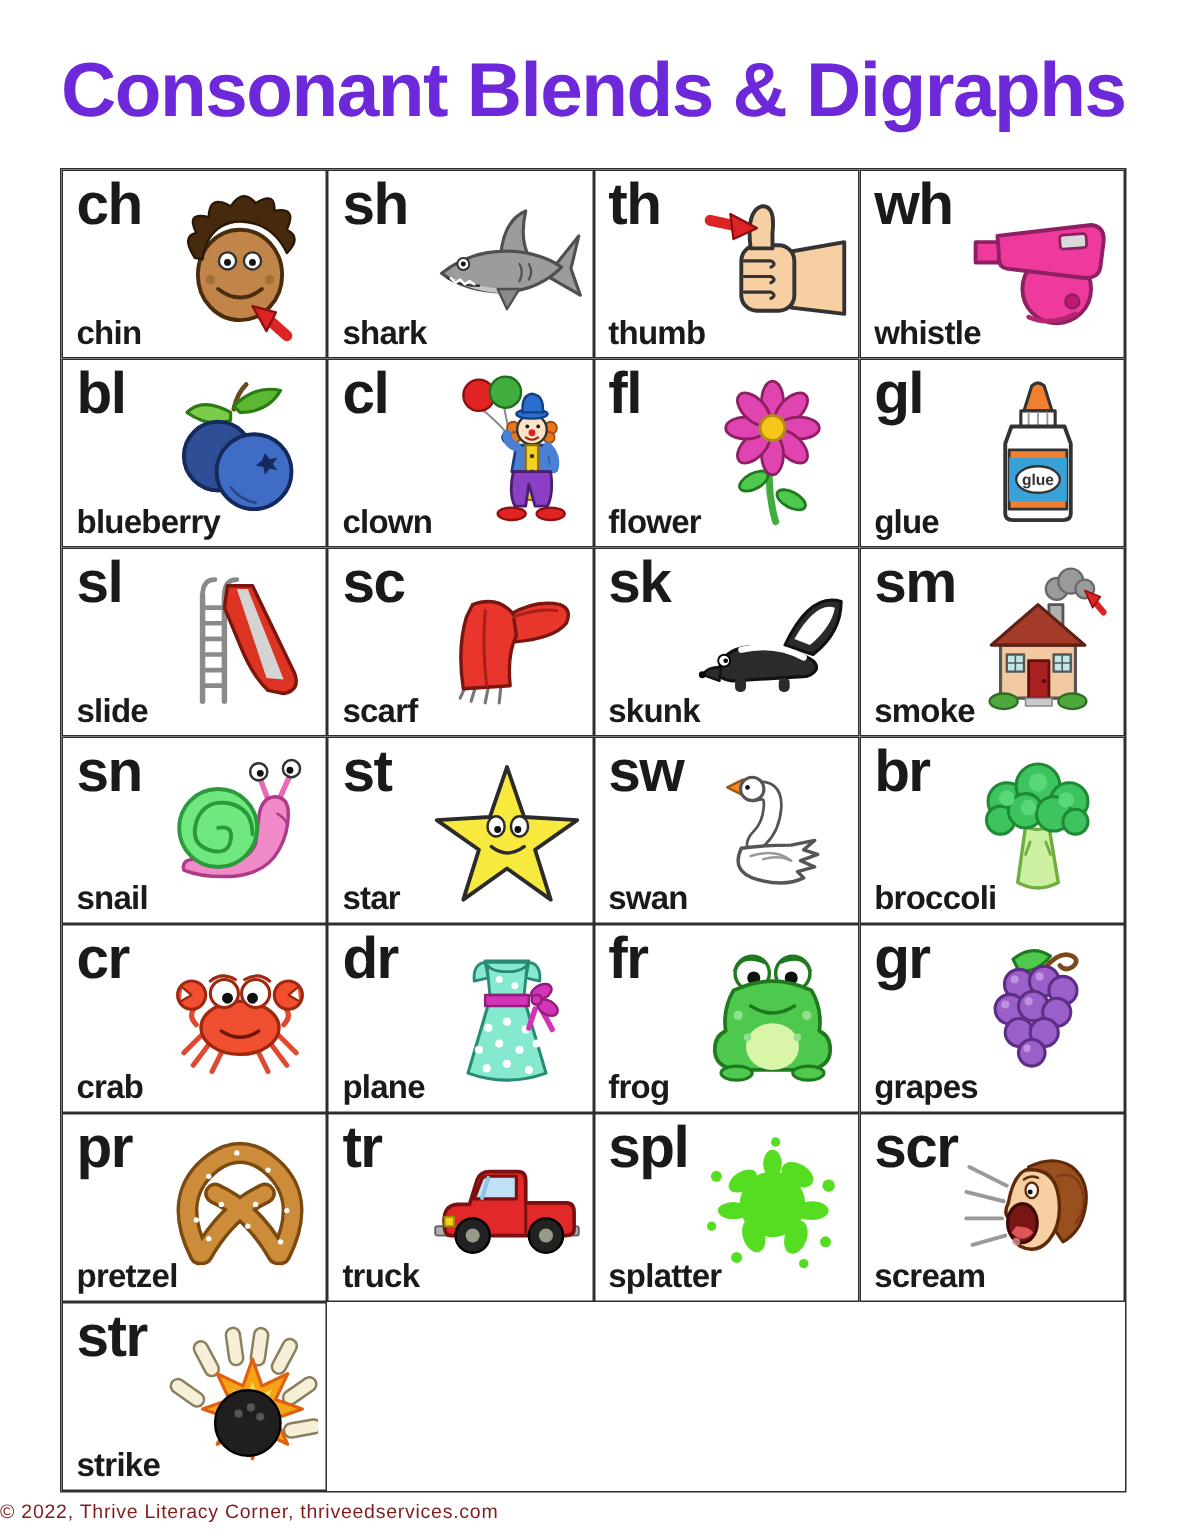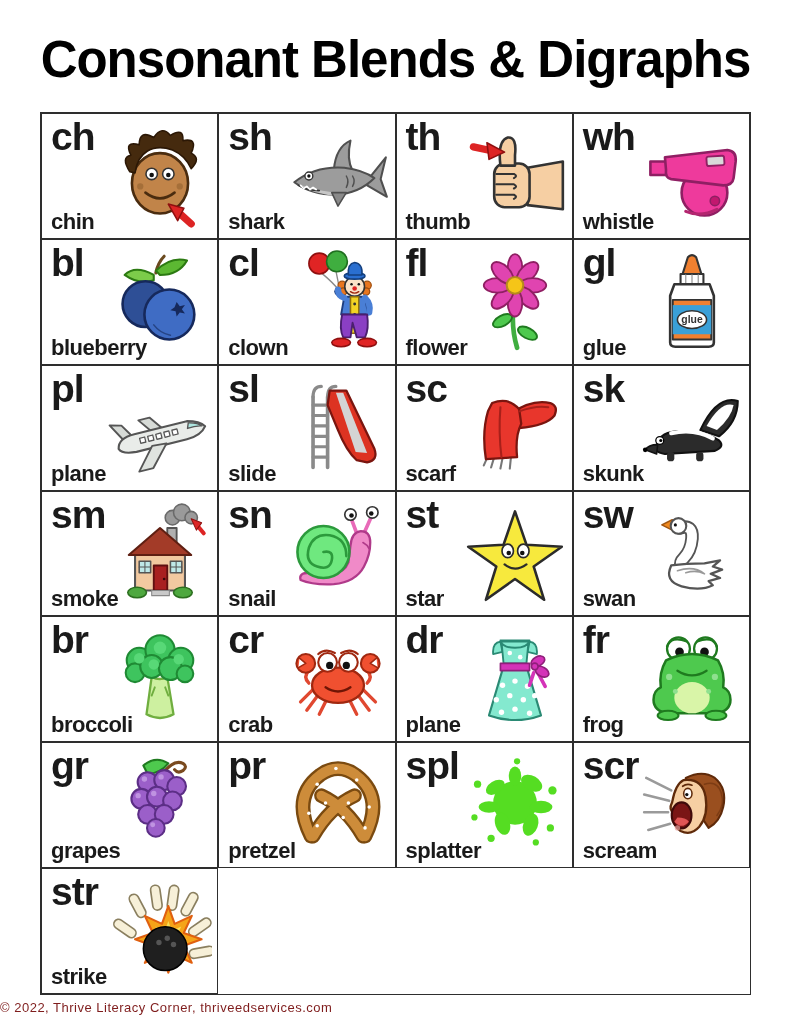--- a/index.html
+++ b/index.html
@@ -1,19 +1,19 @@
 <!DOCTYPE html>
 <html><head>
 <meta charset="utf-8">
 <style>
   html,body{margin:0;padding:0;background:#fff;}
   .page{position:relative;width:791px;height:1024px;background:#ffffff;overflow:hidden;
         font-family:"Liberation Sans", sans-serif;color:#1a1a1a;}
   .title{position:absolute;top:30px;left:0;right:0;text-align:center;
-         font-size:51px;font-weight:800;letter-spacing:-1px;color:#000000;}
+         font-size:51px;font-weight:800;letter-spacing:-1px;color:#6d28d9;}
   .grid{position:absolute;left:40px;top:112px;width:711px;height:883px;
         display:grid;grid-template-columns:repeat(4,1fr);grid-template-rows:repeat(7,1fr);
         border:1px solid #2e2e2e;box-sizing:border-box;}
   .cell{position:relative;border:1px solid #2e2e2e;box-sizing:border-box;background:#fff;overflow:hidden;}
   .blend{position:absolute;top:3px;left:9px;font-size:39px;font-weight:800;line-height:1.05;letter-spacing:-1px;}
   .word{position:absolute;bottom:5px;left:9px;font-size:22px;font-weight:800;line-height:1;letter-spacing:-0.5px;margin-top:36px;}
   .art{position:absolute;right:5px;top:50%;transform:translateY(-50%);width:104px;height:108px;}
   .art svg{width:100%;height:100%;display:block;}
   .art path,.art polygon,.art rect,.art ellipse,.art circle,.art line{stroke-linejoin:round;stroke-linecap:round;}
   .footer{position:absolute;top:1000px;left:0;right:0;text-align:left;
@@ -178,40 +178,20 @@
           <path d="M33,33 L67,33 L71,44 L71,89 Q71,93 66,93 L34,93 Q29,93 29,89 L29,44 Z" fill="#fff" stroke="#333" stroke-width="2.5"></path>
           <rect x="31.5" y="48" width="37" height="38" fill="#f08030" stroke="#333" stroke-width="1.8"></rect>
           <rect x="31.5" y="53" width="37" height="28" fill="#3aa0d8"></rect>
           <ellipse cx="50" cy="67" rx="14" ry="8.5" fill="#fff" stroke="#333" stroke-width="1.5"></ellipse>
           <text x="50" y="70.5" text-anchor="middle" font-size="10" font-weight="bold" fill="#333">glue</text>
         </svg>
       </div>
       <div class="word">glue</div>
     </div>
 
-    <div class="cell">
-      <div class="blend">pl</div>
-      <div class="art">
-        <svg viewBox="0 0 100 100">
-          <g transform="rotate(-14 50 56)">
-            <polygon points="14,52 5,36 16,39 24,52" fill="#d7dbd7" stroke="#555" stroke-width="1.8"></polygon>
-            <polygon points="44,53 33,38 44,38 55,53" fill="#d7dbd7" stroke="#555" stroke-width="1.8"></polygon>
-            <path d="M8,60 Q10,50 26,50 L78,50 Q90,53 94,59 Q88,67 74,67 L24,67 Q10,66 8,60 Z" fill="#e9ece9" stroke="#555" stroke-width="2"></path>
-            <path d="M79,52 Q88,54 91,58 Q85,56 77,57 Z" fill="#aee6e0" stroke="#555" stroke-width="1.3"></path>
-            <rect x="30" y="55" width="5" height="5" fill="#fff" stroke="#555" stroke-width="1.2"></rect>
-            <rect x="38" y="55" width="5" height="5" fill="#fff" stroke="#555" stroke-width="1.2"></rect>
-            <rect x="46" y="55" width="5" height="5" fill="#fff" stroke="#555" stroke-width="1.2"></rect>
-            <rect x="54" y="55" width="5" height="5" fill="#fff" stroke="#555" stroke-width="1.2"></rect>
-            <rect x="62" y="55" width="5" height="5" fill="#fff" stroke="#555" stroke-width="1.2"></rect>
-            <polygon points="40,65 22,86 36,86 54,66" fill="#dfe3df" stroke="#555" stroke-width="1.8"></polygon>
-          </g>
-        </svg>
-      </div>
-      <div class="word">plane</div>
-    </div>
 
     <div class="cell">
       <div class="blend">sl</div>
       <div class="art">
         <svg viewBox="0 0 100 100">
           <path d="M26,20 L26,88 M40,20 L40,88" stroke="#8a8a8a" stroke-width="3.5" fill="none"></path>
           <path d="M26,28 h14 M26,38 h14 M26,48 h14 M26,58 h14 M26,68 h14 M26,78 h14" stroke="#8a8a8a" stroke-width="3"></path>
           <path d="M26,20 Q26,10 34,10 M40,20 Q40,10 48,10" stroke="#8a8a8a" stroke-width="3" fill="none"></path>
           <path d="M42,14 L58,14 L85,70 Q89,81 78,83 L68,81 Q58,72 50,52 L40,28 Z" fill="#dd3322" stroke="#7a150f" stroke-width="2.2"></path>
           <path d="M48,16 L55,16 L78,74 L67,73 Z" fill="#d4d4d4"></path>
@@ -488,20 +468,39 @@
               <circle cx="60" cy="48" r="1.7"></circle>
               <circle cx="50,0" cy="0" r="0"></circle>
               <circle cx="30" cy="70" r="1.7"></circle>
               <circle cx="55" cy="62" r="1.7"></circle>
           </g>
         </svg>
       </div>
       <div class="word">pretzel</div>
     </div>
 
+    <div class="cell">
+      <div class="blend">tr</div>
+      <div class="art">
+        <svg viewBox="0 0 100 100">
+          <rect x="4" y="62" width="9" height="6" rx="1.5" fill="#b0b0b0" stroke="#666" stroke-width="1.3"></rect>
+          <rect x="87" y="62" width="9" height="6" rx="1.5" fill="#b0b0b0" stroke="#666" stroke-width="1.3"></rect>
+          <path d="M10,62 Q8,49 18,48 L26,48 L31,32 Q33,27 39,27 L57,27 Q62,27 62,33 L62,47 L88,47 Q93,47 93,53 L93,64 Q93,68 88,68 L14,68 Q10,68 10,62 Z" fill="#e22828" stroke="#7a1010" stroke-width="2.4"></path>
+          <path d="M34,31.5 Q35,30 38,30 L56,30 L56,44.5 L29,44.5 Z" fill="#bfe0f5" stroke="#7a1010" stroke-width="2"></path>
+          <path d="M38,31 L34,44" stroke="#8fc4e8" stroke-width="2.5"></path>
+          <path d="M62,47 L62,66" stroke="#7a1010" stroke-width="1.8"></path>
+          <rect x="10" y="56" width="6" height="6" fill="#f5d518" stroke="#a08a0f" stroke-width="1.3"></rect>
+          <circle cx="28" cy="68" r="11" fill="#222" stroke="#000" stroke-width="1.5"></circle>
+          <circle cx="28" cy="68" r="4.5" fill="#9a9a8a"></circle>
+          <circle cx="75" cy="68" r="11" fill="#222" stroke="#000" stroke-width="1.5"></circle>
+          <circle cx="75" cy="68" r="4.5" fill="#9a9a8a"></circle>
+        </svg>
+      </div>
+      <div class="word">truck</div>
+    </div>
 
     <div class="cell">
       <div class="blend">spl</div>
       <div class="art">
         <svg viewBox="0 0 100 100">
           <g fill="#55dd22">
             <circle cx="50" cy="48" r="21"></circle>
             <ellipse cx="31" cy="33" rx="10" ry="6" transform="rotate(-32 31 33)"></ellipse>
             <ellipse cx="66" cy="29" rx="11" ry="7" transform="rotate(30 66 29)"></ellipse>
             <ellipse cx="75" cy="52" rx="11" ry="6"></ellipse>

